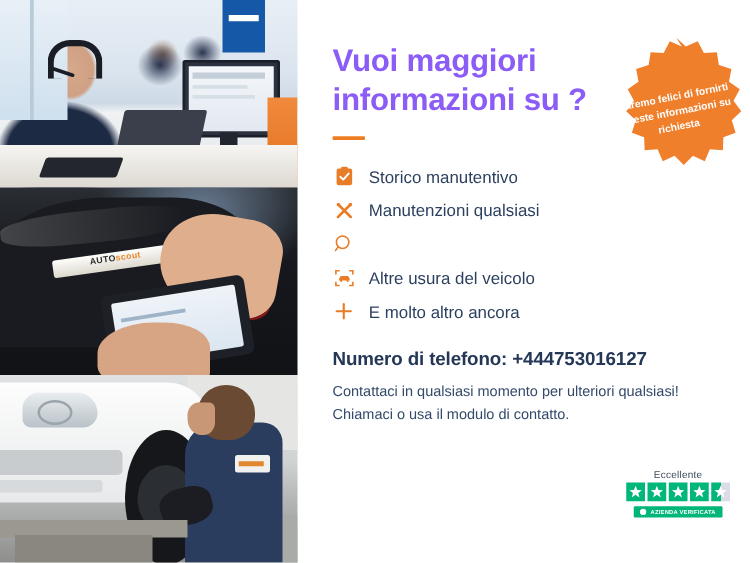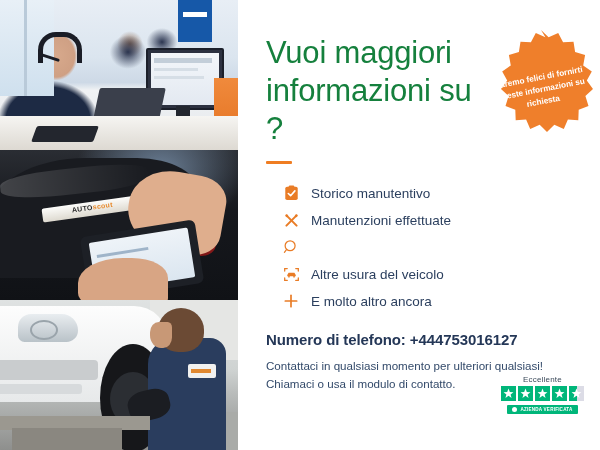--- a/index.html
+++ b/index.html
@@ -79,26 +79,26 @@
   .ph3 .logo i{position:absolute;left:3px;top:5px;width:20px;height:4px;background:#e08830;display:block;}
   .ph3 .wall{position:absolute;left:150px;top:0;width:88px;height:60px;background:#e5e6e4;}
   .ph3 .bench{position:absolute;left:150px;top:112px;width:88px;height:38px;background:#a9aba8;}
 
   .gap{width:6px;flex:0 0 6px;background:#fff;}
 
   
   .panel{position:relative;flex:1;height:450px;background:#ffffff;padding:34px 22px 0 22px;box-sizing:border-box;}
 
   .headline{
-    font-size:31px;line-height:1.22;font-weight:400;color:#15803d;
+    font-size:25px;line-height:1.22;font-weight:700;color:#8b5cf6;
     letter-spacing:-.2px;margin:0;max-width:215px;
   }
   .rule{width:26px;height:3px;background:#ef7d22;margin:14px 0 16px 0;border-radius:1px;}
 
-  .feature-list{list-style:none;margin:16px;padding:0;}
+  .feature-list{list-style:none;margin:0;padding:0;}
   .feature{display:flex;align-items:center;gap:11px;height:26px;margin-bottom:1px;}
   .fic{width:18px;height:18px;flex:0 0 18px;display:flex;align-items:center;justify-content:center;color:#e97c26;}
   .flabel{font-size:13.5px;color:#2b3f5e;white-space:nowrap;}
 
   .phone{margin-top:17px;font-size:15px;font-weight:700;color:#243757;letter-spacing:-.1px;}
   .sub{margin-top:9px;font-size:11.6px;line-height:1.55;color:#334a6a;}
   .sub span{display:block;}
 
   
   .badge{position:absolute;right:2px;top:28px;width:114px;height:114px;}
@@ -233,21 +233,21 @@
 
       <li class="feature">
         <span class="fic">
           <svg width="17" height="17" viewBox="0 0 20 20" stroke="#e97c26" stroke-width="2.4" stroke-linecap="round">
             <path d="M4 4 L16 16"></path>
               <path d="M16 4 L4 16"></path>
             <circle cx="4.5" cy="4.5" r="1.6" fill="#e97c26" stroke="none"></circle>
             <circle cx="15.5" cy="4.5" r="1.6" fill="#e97c26" stroke="none"></circle>
           </svg>
         </span>
-        <span class="flabel">Manutenzioni effettuate</span>
+        <span class="flabel">Manutenzioni qualsiasi</span>
       </li>
 
       <li class="feature">
         <span class="fic">
           <svg width="16" height="16" viewBox="0 0 18 18" fill="none" stroke="#e4low">
             <circle cx="8" cy="7.6" r="5.6" stroke="#e97c26" stroke-width="1.4"></circle>
             <path d="M3.9 12 L1.6 15" stroke="#e97c26" stroke-width="1.4" stroke-linecap="round"></path>
           </svg>
         </span>
       </li>

